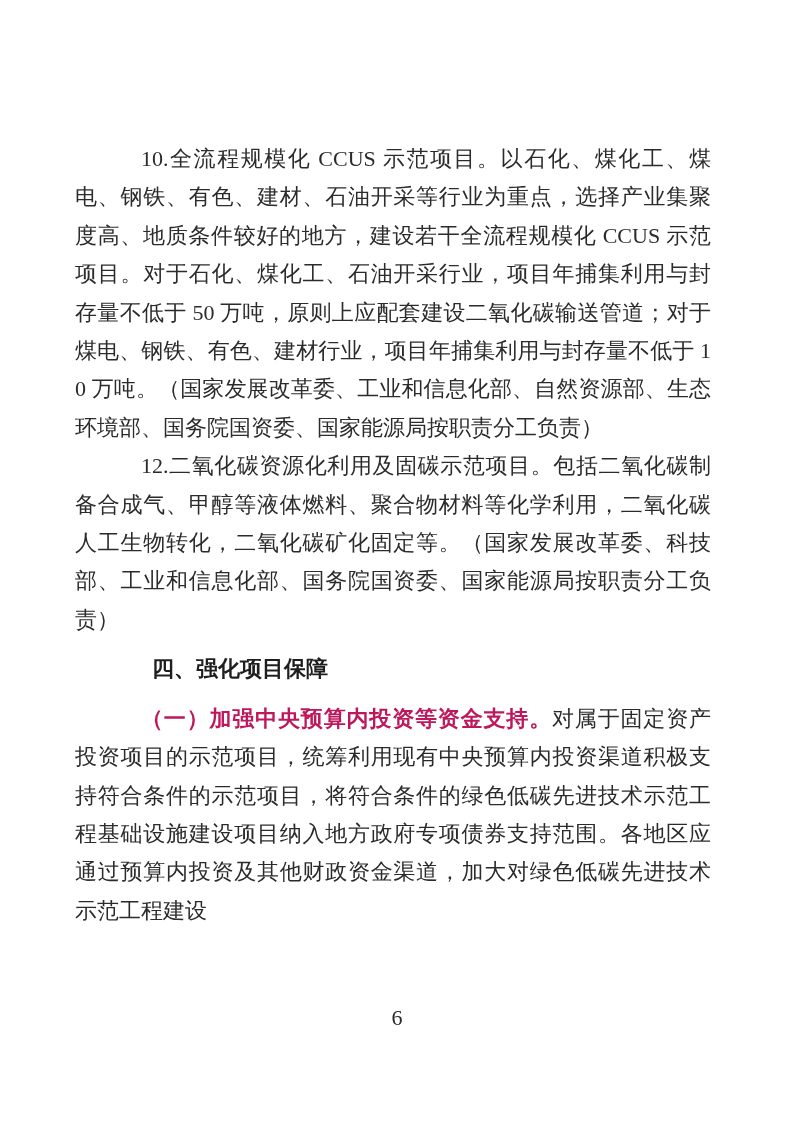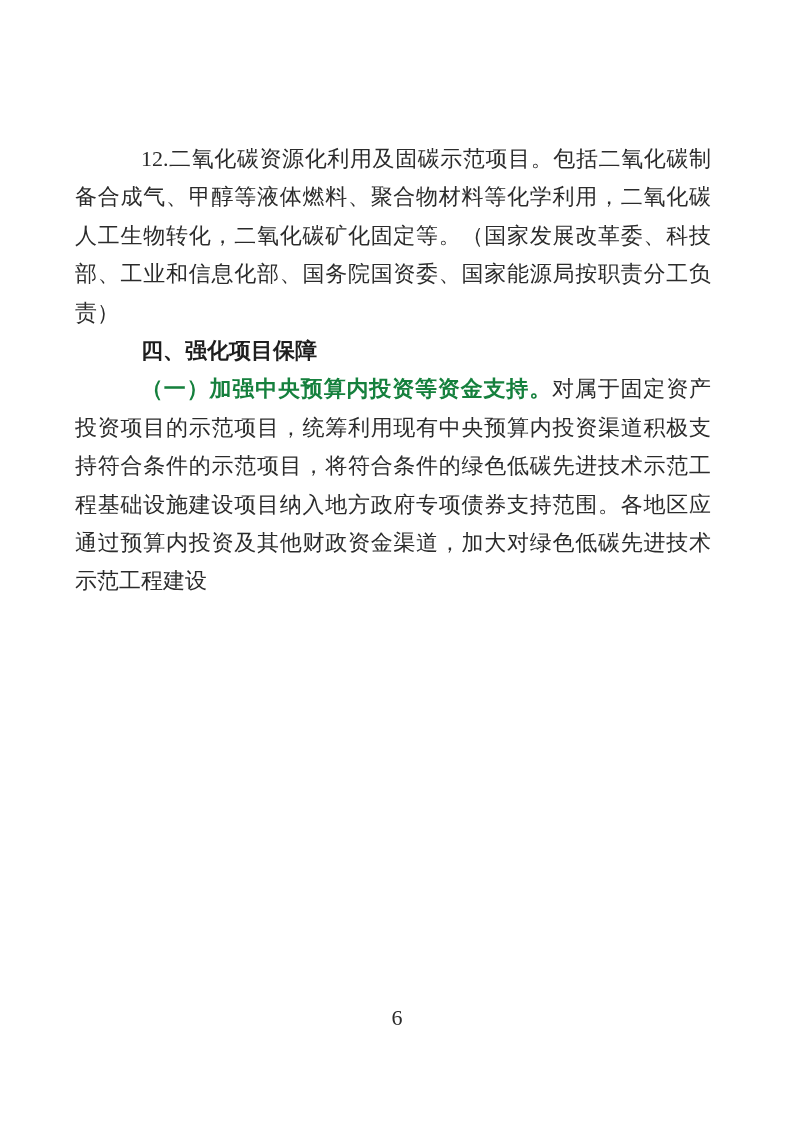--- a/index.html
+++ b/index.html
@@ -24,49 +24,50 @@
   }
   .para {
     margin: 0;
     font-size: 22px;
     line-height: 38.4px;
     text-align: justify;
     text-indent: 3em;
     word-break: break-all;
   }
   .section-heading {
-    margin: 0;
+    margin: 11px;
     font-size: 22px;
     line-height: 38.4px;
     text-indent: 3em;
     font-weight: 700;
     color: #1e1e1e;
     font-family: "Liberation Sans", "DejaVu Sans", sans-serif;
   }
   .lead-bold {
     font-weight: 700;
-    color: #15803d;
+    color: #be185d;
   }
   .page-number {
     position: absolute;
     left: 0;
     right: 0;
     top: 1003px;
     text-align: center;
     font-size: 22px;
     line-height: 30px;
     color: #2b2b2b;
   }
 </style>
 </head>
 <body>
 
 <div class="page">
   <div class="content">
 
+    <p class="para">10.全流程规模化 CCUS 示范项目。以石化、煤化工、煤电、钢铁、有色、建材、石油开采等行业为重点，选择产业集聚度高、地质条件较好的地方，建设若干全流程规模化 CCUS 示范项目。对于石化、煤化工、石油开采行业，项目年捕集利用与封存量不低于 50 万吨，原则上应配套建设二氧化碳输送管道；对于煤电、钢铁、有色、建材行业，项目年捕集利用与封存量不低于 10 万吨。（国家发展改革委、工业和信息化部、自然资源部、生态环境部、国务院国资委、国家能源局按职责分工负责）</p>
 
 
     <p class="para">12.二氧化碳资源化利用及固碳示范项目。包括二氧化碳制备合成气、甲醇等液体燃料、聚合物材料等化学利用，二氧化碳人工生物转化，二氧化碳矿化固定等。（国家发展改革委、科技部、工业和信息化部、国务院国资委、国家能源局按职责分工负责）</p>
 
     <h2 class="section-heading">四、强化项目保障</h2>
 
     <p class="para"><span class="lead-bold">（一）加强中央预算内投资等资金支持。</span><span>对属于固定资产投资项目的示范项目，统筹利用现有中央预算内投资渠道积极支持符合条件的示范项目，将符合条件的绿色低碳先进技术示范工程基础设施建设项目纳入地方政府专项债券支持范围。各地区应通过预算内投资及其他财政资金渠道，加大对绿色低碳先进技术示范工程建设</span></p>
 
   </div>
 

